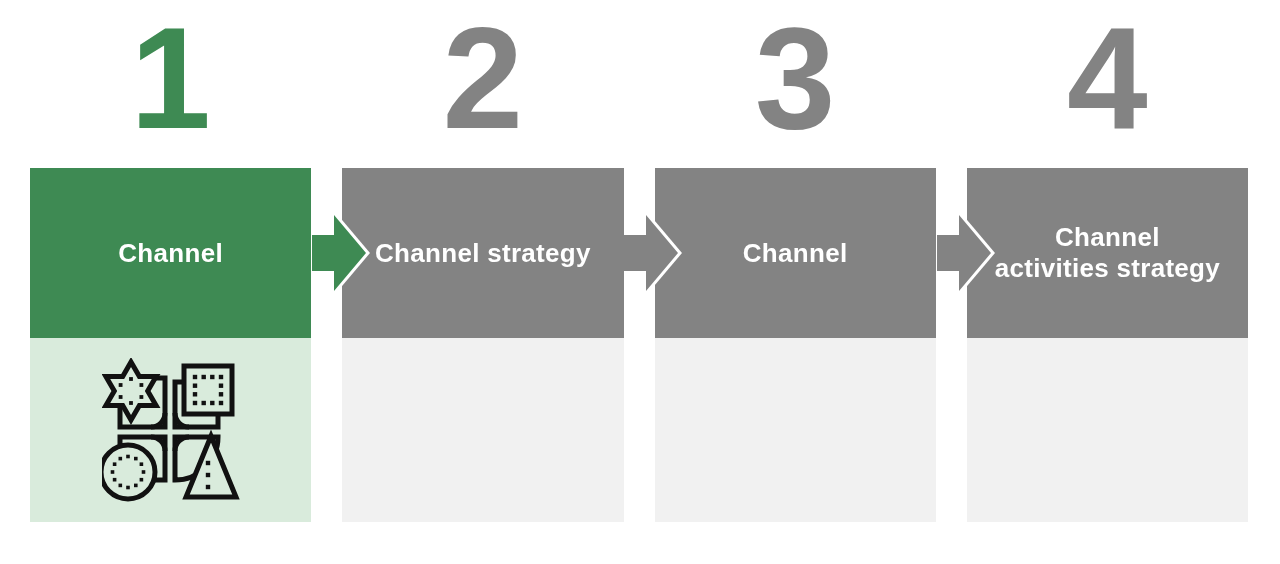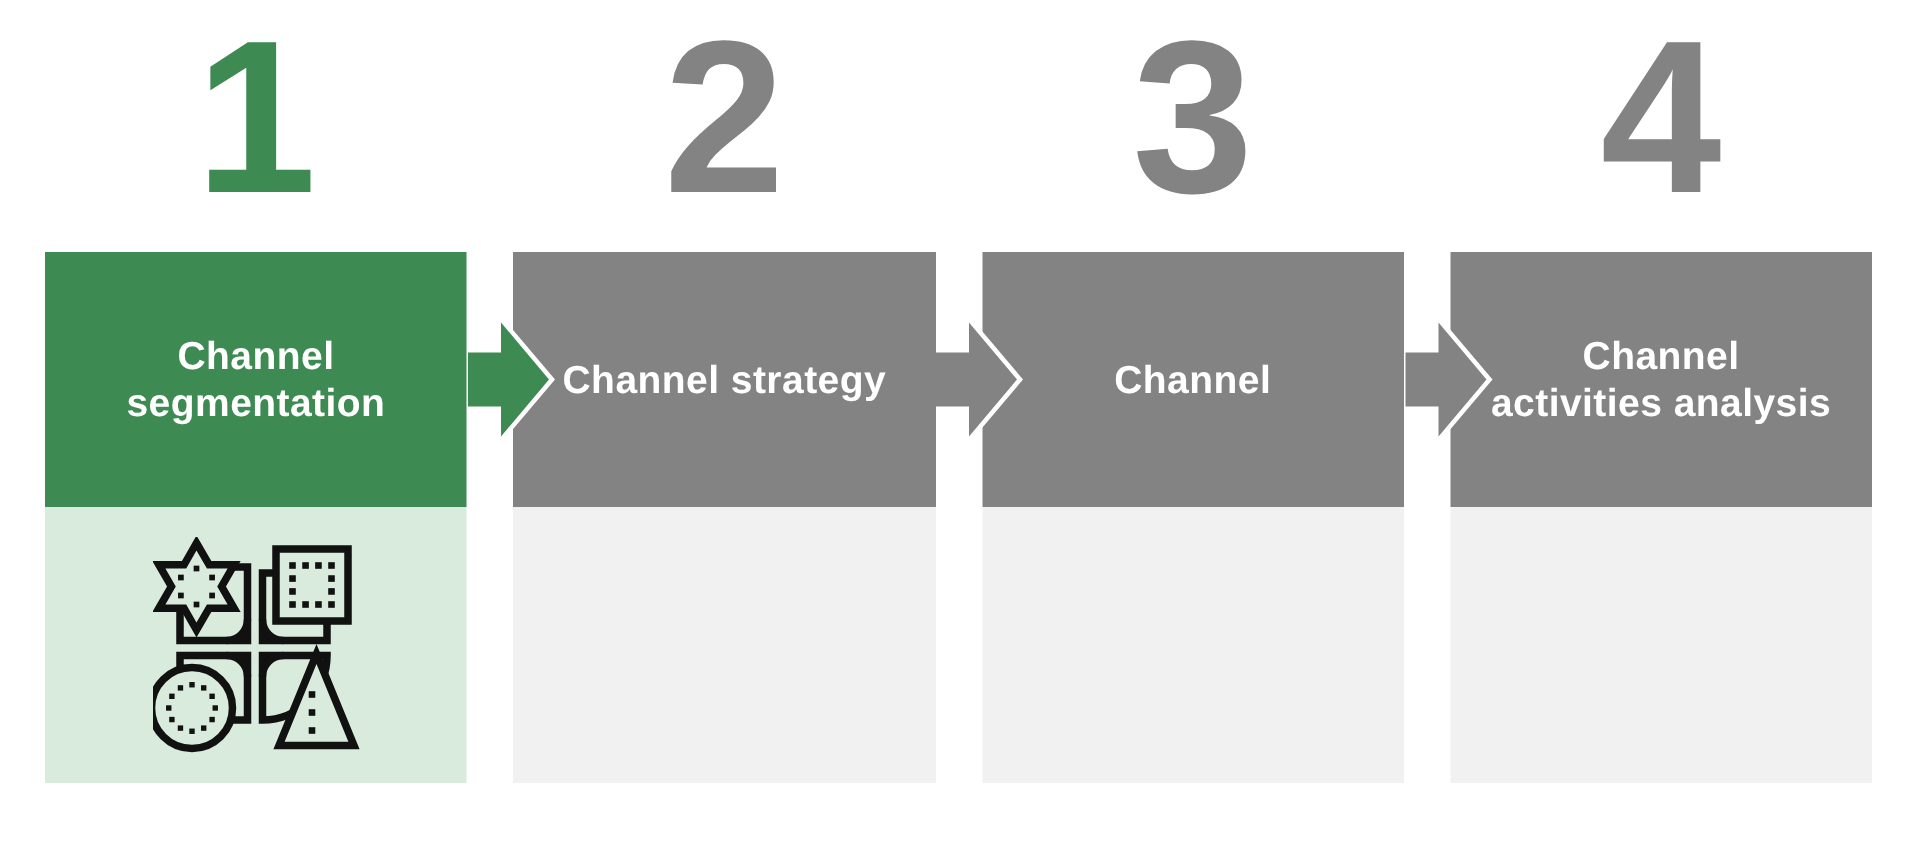--- a/index.html
+++ b/index.html
@@ -44,21 +44,20 @@
 </style>
 </head>
 <body>
 
 <div class="row">
 
   <div class="col active">
     <div class="step-number">1</div>
     <div class="step-header">
       <div>Channel</div>
-      <div>segmentation</div>
     </div>
     <div class="step-panel">
       <svg class="seg-icon" width="138" height="144" viewBox="-2 -8 138 144" xmlns="http://www.w3.org/2000/svg">
 
         <rect class="ln" x="16" y="12" width="45" height="49"></rect>
         <rect class="ln" x="71" y="16" width="43" height="45"></rect>
         <rect class="ln" x="16" y="71" width="45" height="43"></rect>
         <path class="ln" d="M71,71 L114,71 A43,43 0 0 1 71,114 Z"></path>
 
         <path class="ln" d="M47,61 A14,14 0 0 0 61,47"></path>
@@ -124,21 +123,21 @@
     <div class="step-header">
       <div>Channel</div>
     </div>
     <div class="step-panel"></div>
   </div>
 
   <div class="col">
     <div class="step-number">4</div>
     <div class="step-header">
       <div>Channel</div>
-      <div>activities analysis</div>
+      <div>activities strategy</div>
     </div>
     <div class="step-panel"></div>
   </div>
 
 </div>
 
 <svg class="arrow arrow-green arrow-1" viewBox="0 0 62 120" xmlns="http://www.w3.org/2000/svg">
   <polygon class="notch" points="15,8 59,60 15,112"></polygon>
   <polygon class="shaft" points="1,42 23,42 23,22 55,60 23,98 23,78 1,78"></polygon>
 </svg>

